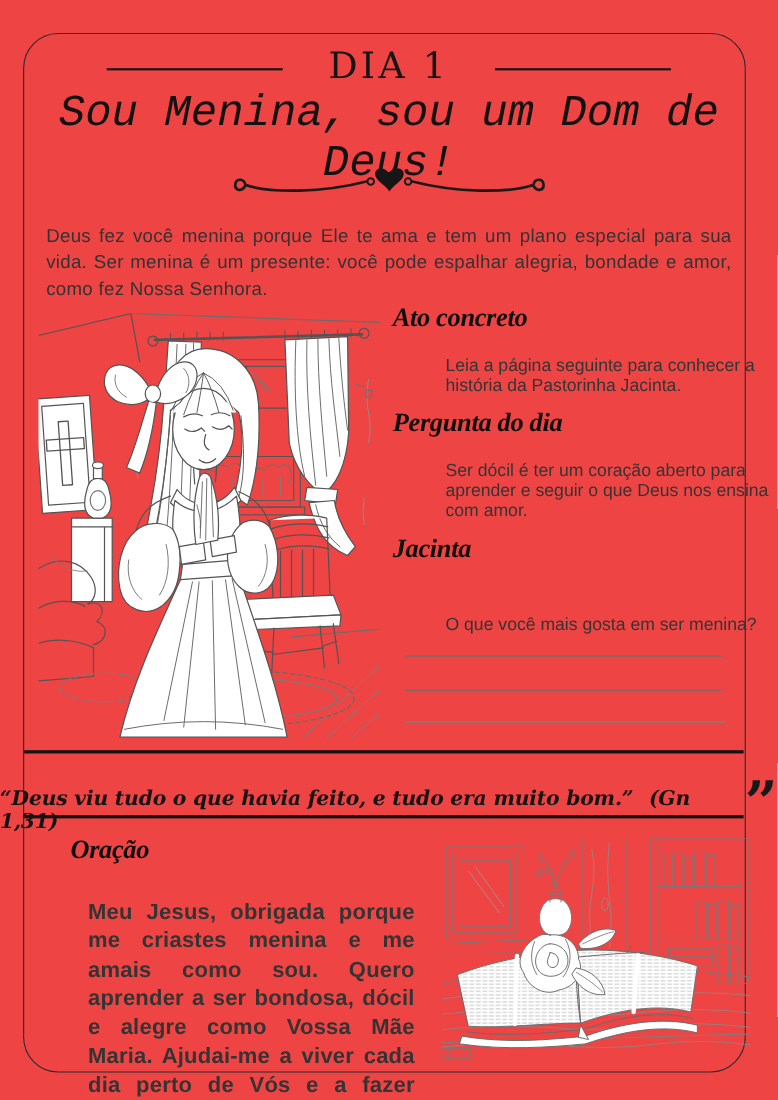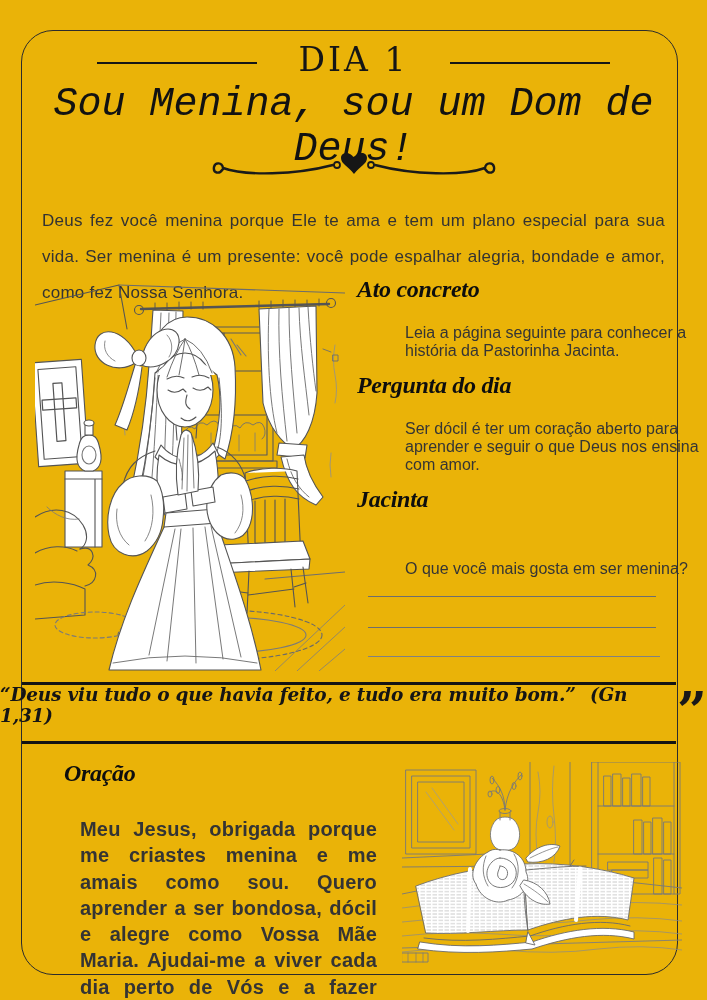--- a/index.html
+++ b/index.html
@@ -1,48 +1,48 @@
 <!DOCTYPE html>
 <html><head>
 <meta charset="utf-8">
 <style>
   html,body{margin:0;padding:0;background:#fff;}
-  .page{position:relative;width:707px;height:1000px;background:#eab308;overflow:hidden;
+  .page{position:relative;width:707px;height:1000px;background:#ef4444;overflow:hidden;
         font-family:"Liberation Sans",sans-serif;color:#353535;}
   .frame{position:absolute;left:21px;top:30px;width:655px;height:943px;
          border:1.6px solid #2c2c2c;border-radius:32px;}
   
   .day-row{position:absolute;top:40px;left:0;width:100%;display:flex;align-items:center;
            justify-content:center;gap:42px;}
   .day-line{width:160px;height:2px;background:#161616;margin-top:6px;}
   .day-label{font-family:"DejaVu Serif","Liberation Serif",serif;font-size:33px;
              letter-spacing:3px;color:#161616;}
   .main-title{position:absolute;top:82px;left:0;width:100%;text-align:center;
               font-family:Liberation Mono, monospace;font-style:italic;
               font-size:40px;color:#121212;}
   .flourish{position:absolute;top:147px;left:50%;transform:translateX(-50%);}
   
-  .intro{position:absolute;left:42px;top:186px;width:623px;font-size:17px;line-height:36px;
+  .intro{position:absolute;left:42px;top:186px;width:623px;font-size:17px;line-height:24px;
          text-align:justify;letter-spacing:.25px;color:#333;}
   
   .illu-girl{position:absolute;left:35px;top:283px;}
   .illu-book{position:absolute;left:402px;top:762px;}
   
   .colr{position:absolute;left:357px;width:306px;margin-left:48px;}
   .script-h{font-family:Liberation Serif, serif;font-style:italic;
             font-weight:bold;font-size:24px;color:#0e0e0e;letter-spacing:-.3px;margin:0;}
   .h-ato{top:276px;} .p-ato{top:308px;}
   .h-vir{top:372px;} .p-vir{top:404px;}
   .h-per{top:486px;} .p-per{top:544px;}
   .ans{position:absolute;left:368px;width:288px;height:0;border-bottom:1.4px solid #6e6e6e;}
   .ans1{top:596px;} .ans2{top:627px;} .ans3{top:656px;width:292px;border-color:#818181;}
   
   .sep{position:absolute;left:22px;width:654px;height:3px;background:#141414;}
   .sep1{top:682px;} .sep2{top:741px;}
-  .quote-row{position:absolute;top:684px;left:0;width:100%;display:flex;align-items:flex-end;
+  .quote-row{position:absolute;top:716px;left:0;width:100%;display:flex;align-items:center;
              justify-content:center;gap:14px;}
   .quote-text{font-family:"DejaVu Serif","Liberation Serif",serif;font-style:italic;
               font-weight:bold;font-size:18.5px;color:#151515;letter-spacing:-.2px;}
   .quote-ref{margin-left:8px;}
   .quote-mark{font-family:"DejaVu Serif",serif;font-weight:bold;font-size:52px;
               line-height:30px;color:#191919;margin-top:-14px;}
   
   .pray-h{position:absolute;left:64px;top:760px;}
   .pray-t{position:absolute;left:64px;top:800px;width:297px;margin:16px;font-size:20px;
           line-height:26.3px;text-align:justify;letter-spacing:.2px;color:#343434;font-weight:bold;}

